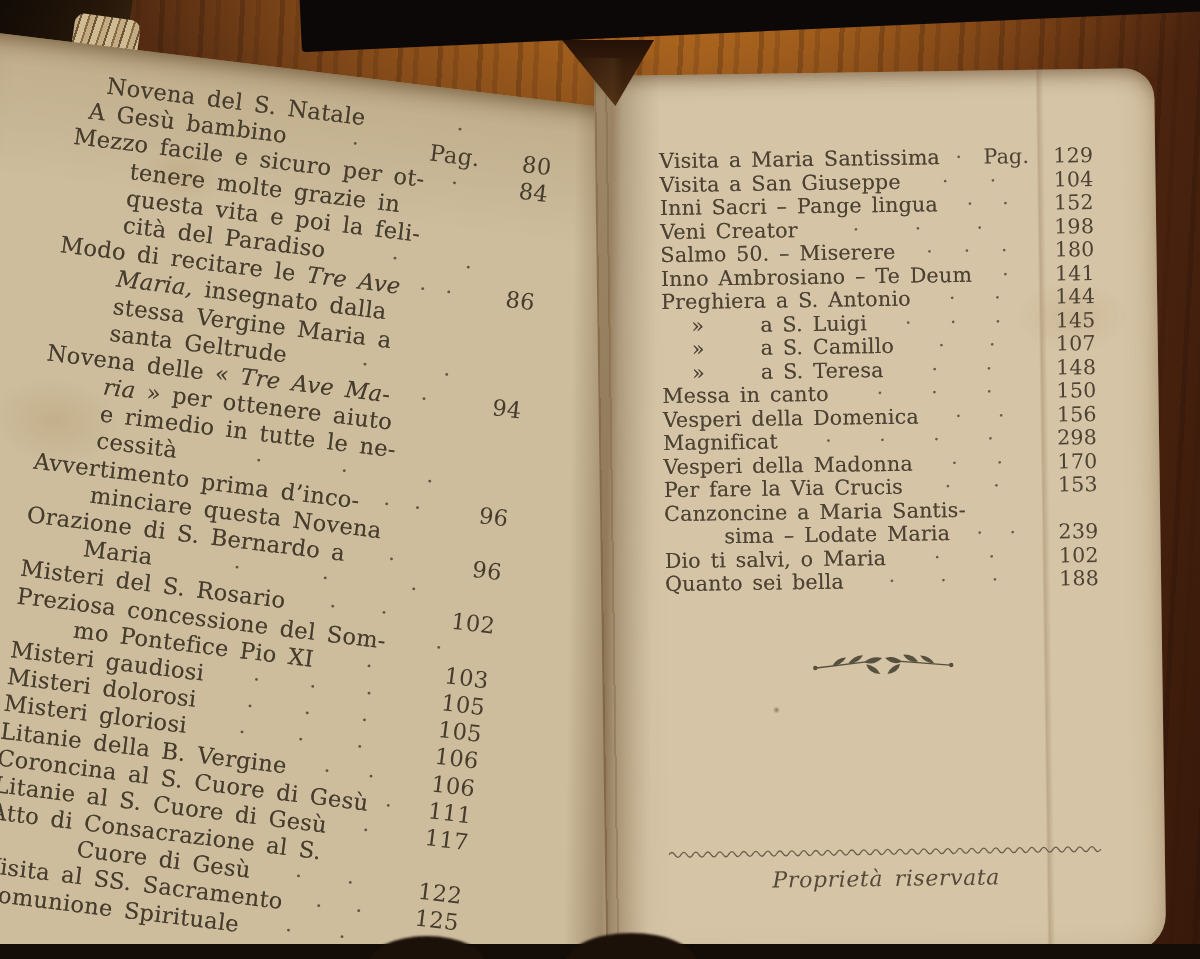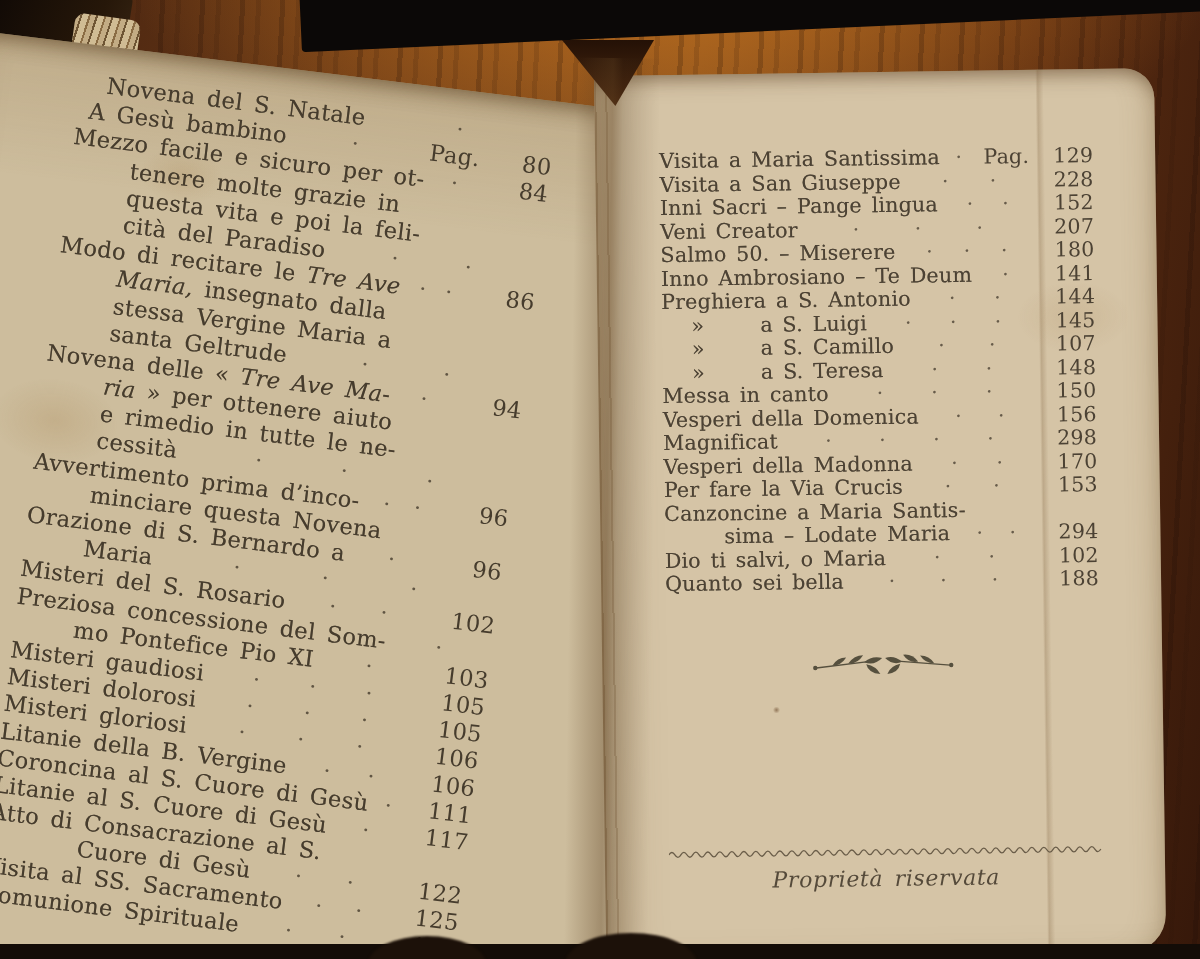--- a/index.html
+++ b/index.html
@@ -318,38 +318,38 @@
             </span>
             <span class="pag">Pag.</span>
             <span class="num">129</span>
           </div>
           <div class="line lineR">
             <span class="t"><span>Visita a San Giuseppe</span></span>
             <span class="leader">
               <span class="dot">·</span>
               <span class="dot">·</span>
             </span>
-            <span class="num">228</span>
+            <span class="num">104</span>
           </div>
           <div class="line lineR">
             <span class="t"><span>Inni Sacri – Pange lingua</span></span>
             <span class="leader">
               <span class="dot">·</span>
               <span class="dot">·</span>
             </span>
             <span class="num">152</span>
           </div>
           <div class="line lineR">
             <span class="t"><span>Veni Creator</span></span>
             <span class="leader">
               <span class="dot">·</span>
               <span class="dot">·</span>
               <span class="dot">·</span>
             </span>
-            <span class="num">207</span>
+            <span class="num">198</span>
           </div>
           <div class="line lineR">
             <span class="t"><span>Salmo 50. – Miserere</span></span>
             <span class="leader">
               <span class="dot">·</span>
               <span class="dot">·</span>
               <span class="dot">·</span>
             </span>
             <span class="num">180</span>
           </div>
@@ -439,21 +439,21 @@
           <div class="line lineR">
             <span class="t"><span>Canzoncine a Maria Santis-</span></span>
             <span class="leader"></span>
           </div>
           <div class="line lineR" style="padding-left: 60px;">
             <span class="t"><span>sima – Lodate Maria</span></span>
             <span class="leader">
               <span class="dot">·</span>
               <span class="dot">·</span>
             </span>
-            <span class="num">294</span>
+            <span class="num">239</span>
           </div>
           <div class="line lineR">
             <span class="t"><span>Dio ti salvi, o Maria</span></span>
             <span class="leader">
               <span class="dot">·</span>
               <span class="dot">·</span>
             </span>
             <span class="num">102</span>
           </div>
           <div class="line lineR">

